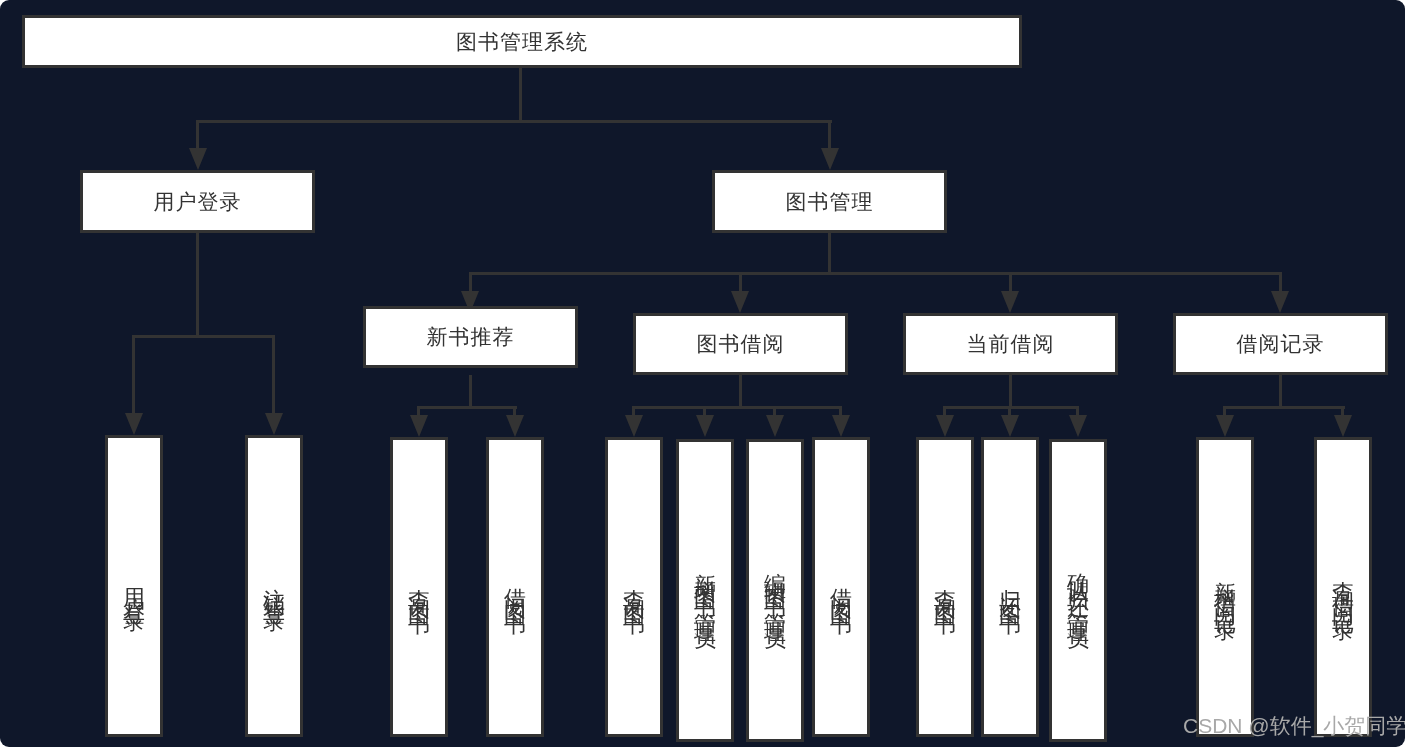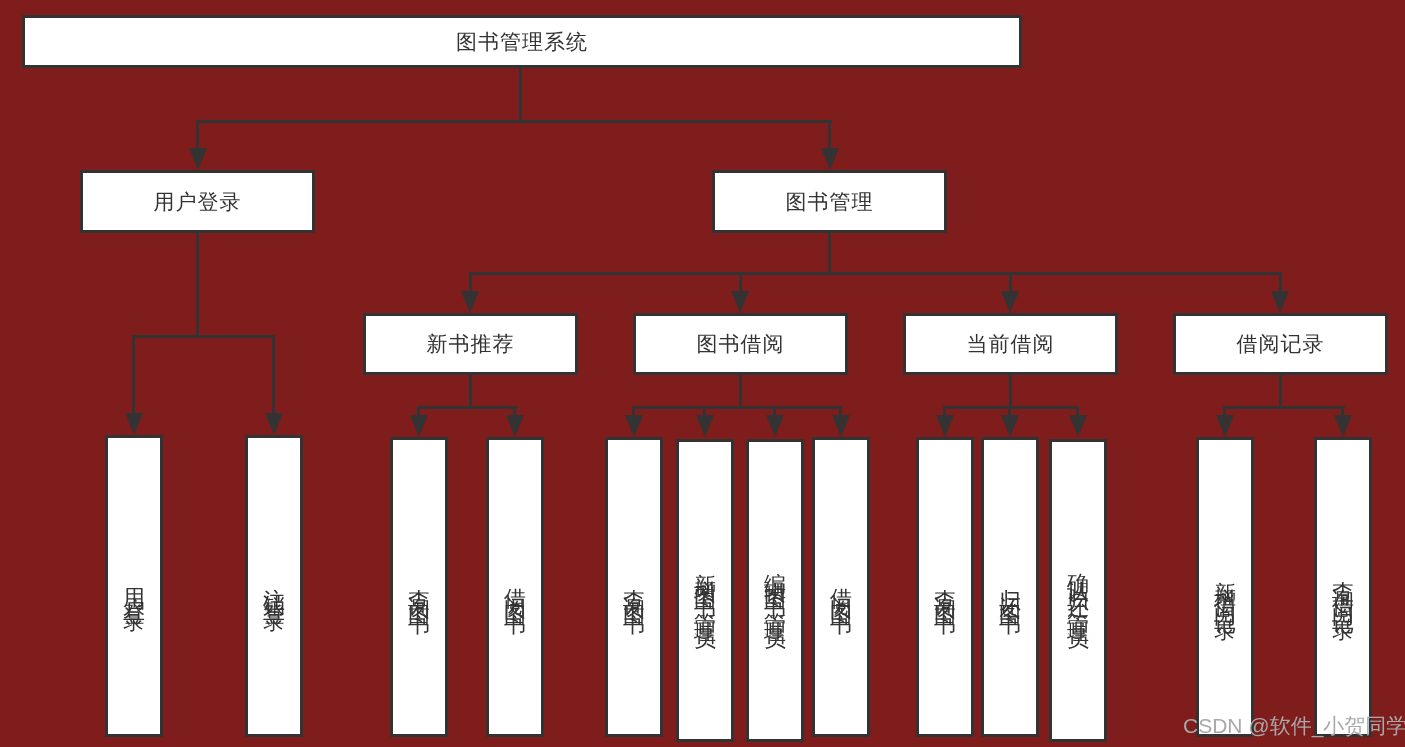--- a/index.html
+++ b/index.html
@@ -5,22 +5,23 @@
   :root{
     --line:#333333;
     --text:#333333;
   }
   html,body{margin:0;padding:0;background:#ffffff;}
   body{font-family:"Liberation Sans","DejaVu Sans",sans-serif;}
   #canvas{
     position:relative;
     width:1405px;
     height:747px;
-    background:#7f1d1d;
+    background:#0f172a;
     overflow:hidden;
+    border-radius:9px;
   }
   .box{
     position:absolute;
     box-sizing:border-box;
     border:3px solid var(--line);
     background:#ffffff;
     display:flex;
     align-items:center;
     justify-content:center;
     color:var(--text);
@@ -93,21 +94,21 @@
   <div class="h" style="left:469px;top:272px;width:813px;"></div>
   <div class="v" style="left:469px;top:272px;height:21px;"></div>
   <div class="arr" style="left:461px;top:291px;"></div>
   <div class="v" style="left:739px;top:272px;height:21px;"></div>
   <div class="arr" style="left:731px;top:291px;"></div>
   <div class="v" style="left:1009px;top:272px;height:21px;"></div>
   <div class="arr" style="left:1001px;top:291px;"></div>
   <div class="v" style="left:1279px;top:272px;height:21px;"></div>
   <div class="arr" style="left:1271px;top:291px;"></div>
 
-  <div class="box" style="left:363px;top:313px;width:215px;height:62px;">
+  <div class="box" style="left:363px;top:306px;width:215px;height:62px;">
     <span class="hlabel">新书推荐</span>
   </div>
   <div class="box" style="left:903px;top:313px;width:215px;height:62px;">
     <span class="hlabel">当前借阅</span>
   </div>
   <div class="box" style="left:633px;top:313px;width:215px;height:62px;">
     <span class="hlabel">图书借阅</span>
   </div>
   <div class="box" style="left:1173px;top:313px;width:215px;height:62px;">
     <span class="hlabel">借阅记录</span>

